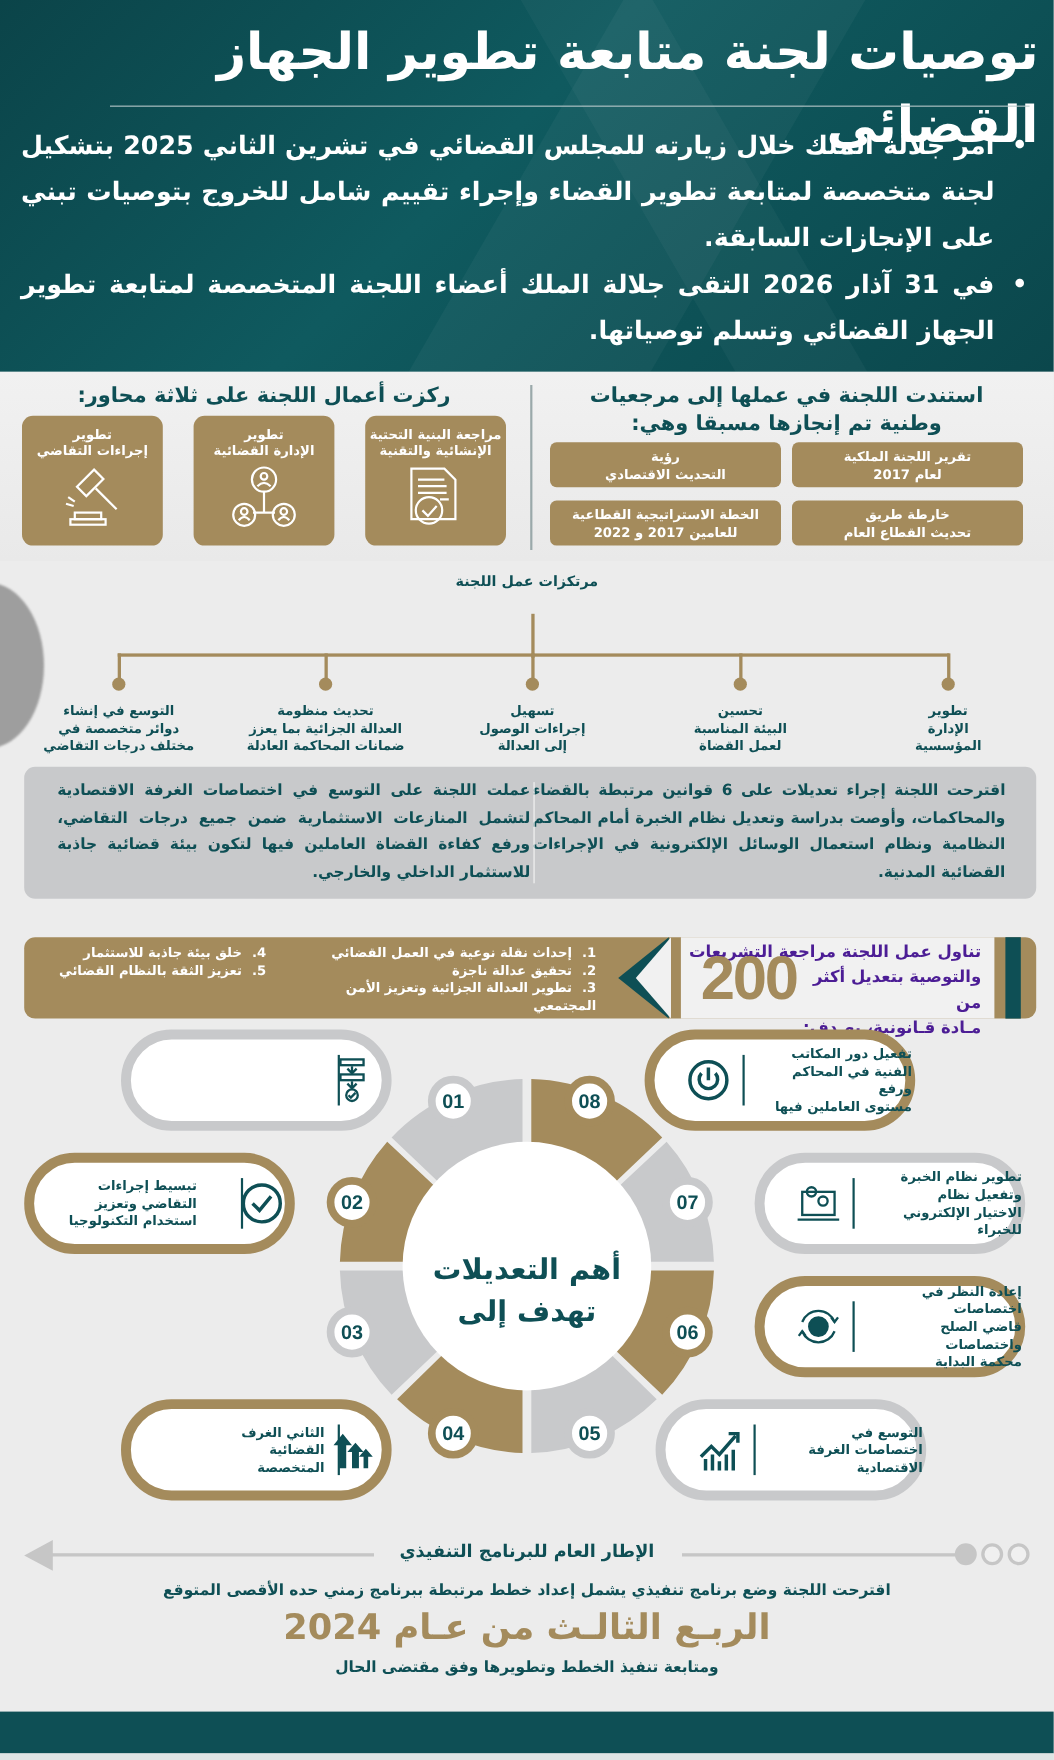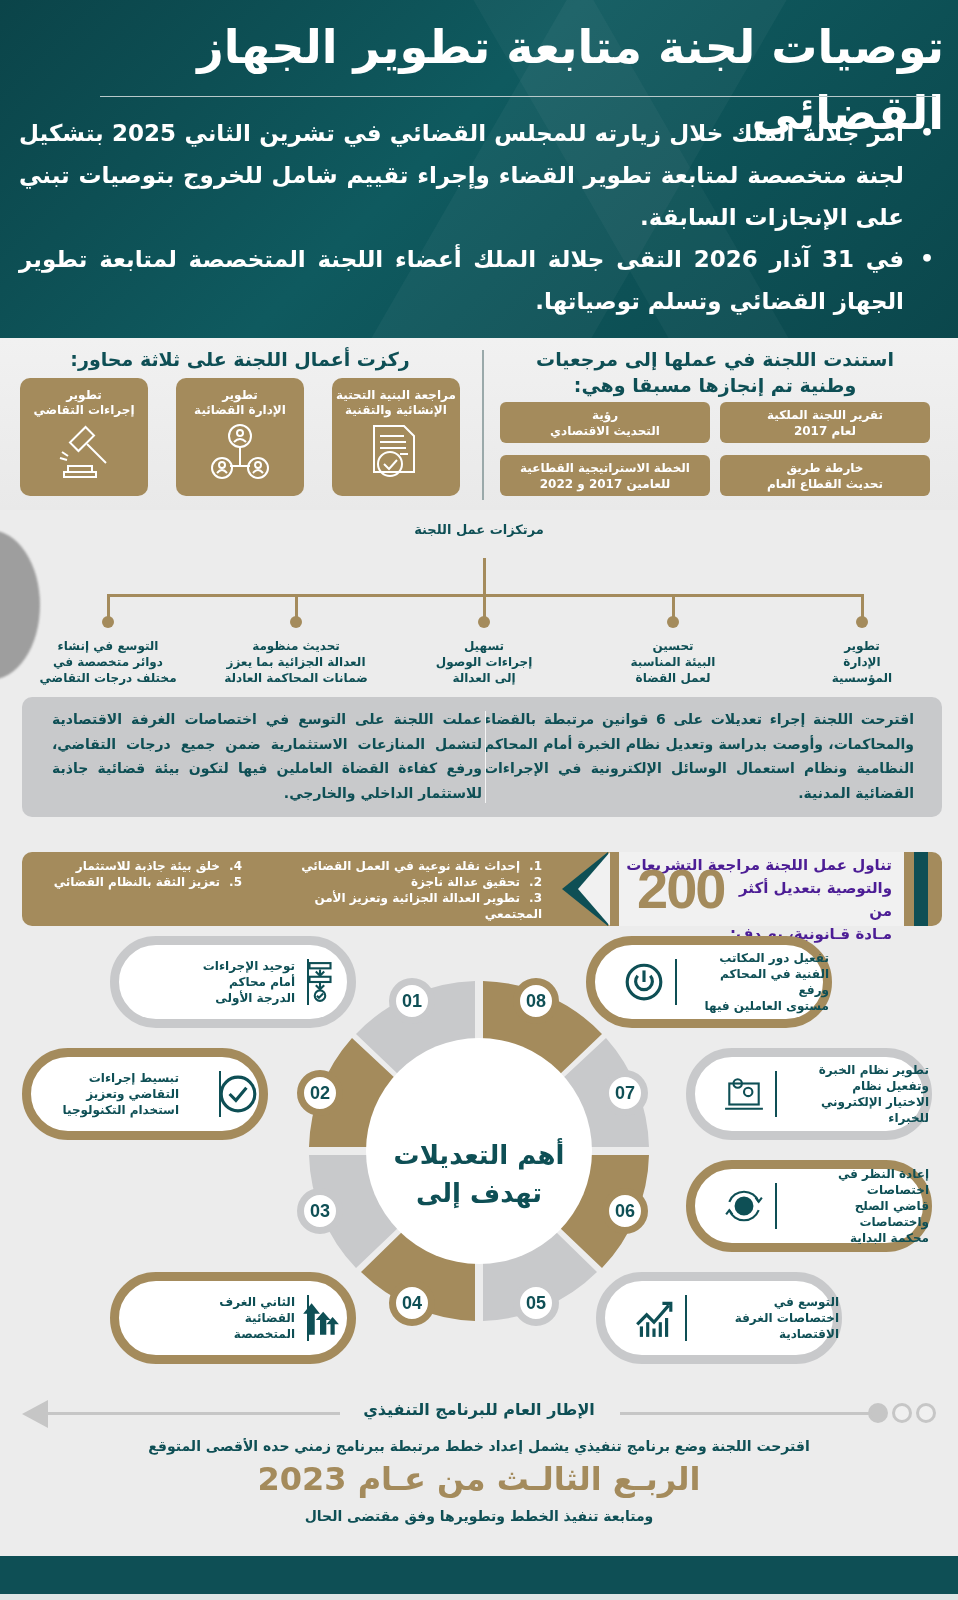--- a/index.html
+++ b/index.html
@@ -340,25 +340,20 @@
   <div class="num" style="left:389px;top:48px">01</div>
   <div class="num gold" style="left:297px;top:140px">02</div>
   <div class="num" style="left:297px;top:258px">03</div>
   <div class="num gold" style="left:389px;top:350px">04</div>
   <div class="num" style="left:513px;top:350px">05</div>
   <div class="num gold" style="left:602px;top:258px">06</div>
   <div class="num" style="left:602px;top:140px">07</div>
   <div class="num gold" style="left:513px;top:48px">08</div>
 
   <div class="pill pill-right" style="left:110px;top:6px">
-    <div class="ptxt">
-        <div>توحيد الإجراءات</div>
-        <div>أمام محاكم</div>
-        <div>الدرجة الأولى</div>
-      </div>
     <div class="psep" style="left:165px"></div>
     <svg class="picon" style="left:180px" viewBox="0 0 40 40" fill="none" stroke="#0e4f55" stroke-width="2">
       <rect x="10" y="2" width="20" height="5"></rect>
         <path d="M20 8 v5 M16 10 l4 4 l4 -4"></path>
       <rect x="10" y="15" width="20" height="5"></rect>
         <path d="M20 21 v5 M16 23 l4 4 l4 -4"></path>
       <circle cx="20" cy="33" r="5"></circle>
         <path d="M17 33 l2 2 l4 -4"></path>
     </svg>
   </div>
@@ -453,18 +448,18 @@
   <div class="fw-arrow"></div>
   <div class="fw-line" style="left:40px;width:300px"></div>
   <div class="fw-line" style="left:620px;width:250px"></div>
   <div class="fw-dots">
       <span></span>
       <span></span>
       <span class="f"></span>
     </div>
   <div class="fw-title">الإطار العام للبرنامج التنفيذي</div>
   <div class="fw-desc">اقترحت اللجنة وضع برنامج تنفيذي يشمل إعداد خطط مرتبطة ببرنامج زمني حده الأقصى المتوقع</div>
-  <div class="fw-big">الربـع الثالـث من عـام 2023</div>
+  <div class="fw-big">الربـع الثالـث من عـام 2024</div>
   <div class="fw-sub">ومتابعة تنفيذ الخطط وتطويرها وفق مقتضى الحال</div>
 </div>
 
 <div class="footer-bar"></div>
 <div class="footer-line"></div>
 
 </body></html>

